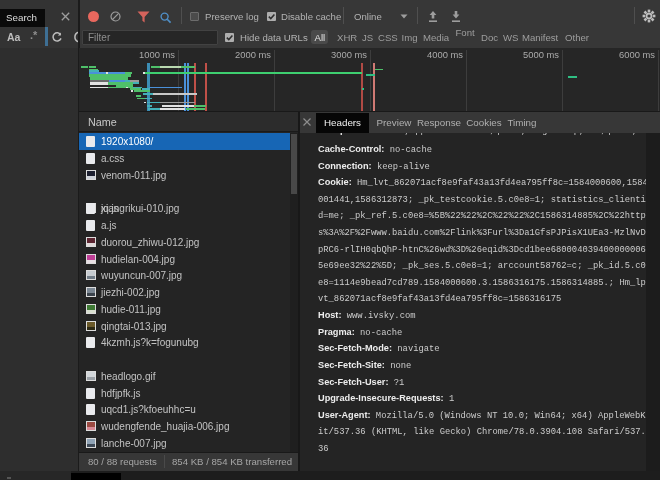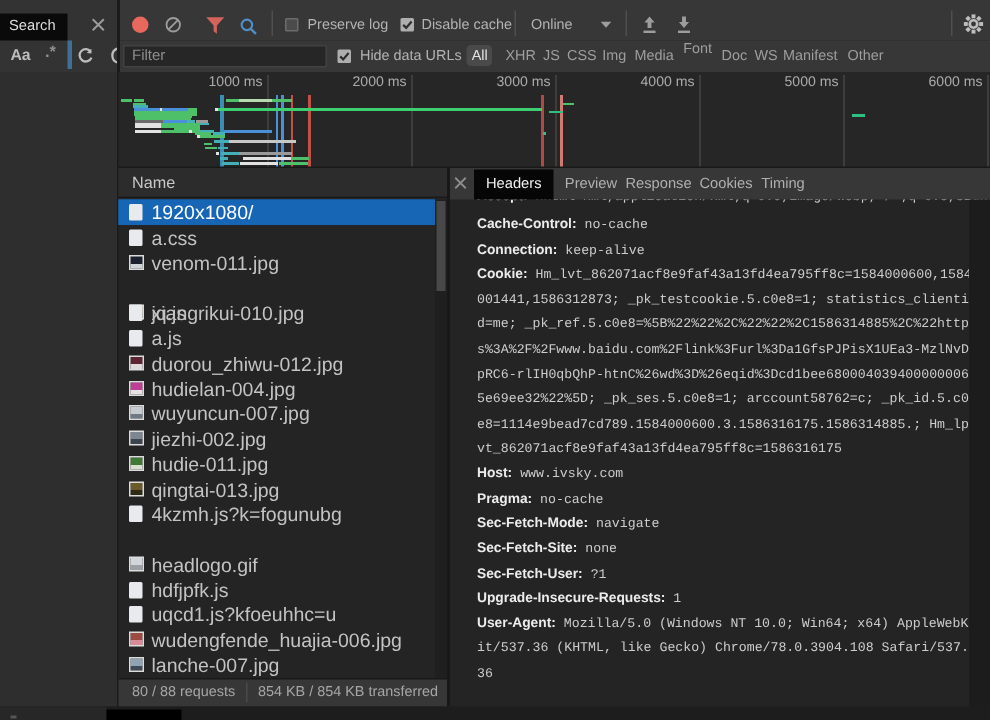--- a/index.html
+++ b/index.html
@@ -8,21 +8,21 @@
 .abs{position:absolute;}
 .tb{background:#373737;}
 .sep{position:absolute;width:1px;background:#4f4f4f;}
 .cb{position:absolute;width:9px;height:9px;border-radius:1px;}
 .cb.off{background:#4b4b4b;border:1px solid #6c6c6c;}
 .cb.on{background:#aeaeae;}
 .cb.on svg{position:absolute;left:0;top:0;}
 .lbl{position:absolute;color:#b3b3b3;font-size:9.6px;line-height:10px;white-space:nowrap;}
 .pill{position:absolute;color:#9e9e9e;font-size:9.6px;line-height:10px;white-space:nowrap;}
 .row{position:absolute;left:79px;width:211px;height:17px;}
-.row .nm{position:absolute;left:22px;top:3px;font-size:13px;line-height:12px;color:#c3c3c3;white-space:nowrap;}
+.row .nm{position:absolute;left:22px;top:3px;font-size:10px;line-height:12px;color:#c3c3c3;white-space:nowrap;}
 .row .ic{position:absolute;left:7px;top:3px;width:10px;height:11px;}
 .doc-ic{background:#e9eaed;border-radius:1px;width:9px !important;height:11px;}
 .th{border:1px solid #dcdcdc;}
 .hline{position:absolute;left:318px;height:17px;white-space:nowrap;font-size:8.82px;}
 .hn{font-family:"Liberation Sans",sans-serif;font-weight:bold;font-size:9.2px;color:#ececec;}
 .hv{font-family:"Liberation Mono",monospace;font-size:8.82px;color:#cccccc;}
 </style></head><body>
 <div id="root">
 
 <div class="abs" style="left:0;top:0;width:79px;height:471px;background:#2e2e2e;"></div>

